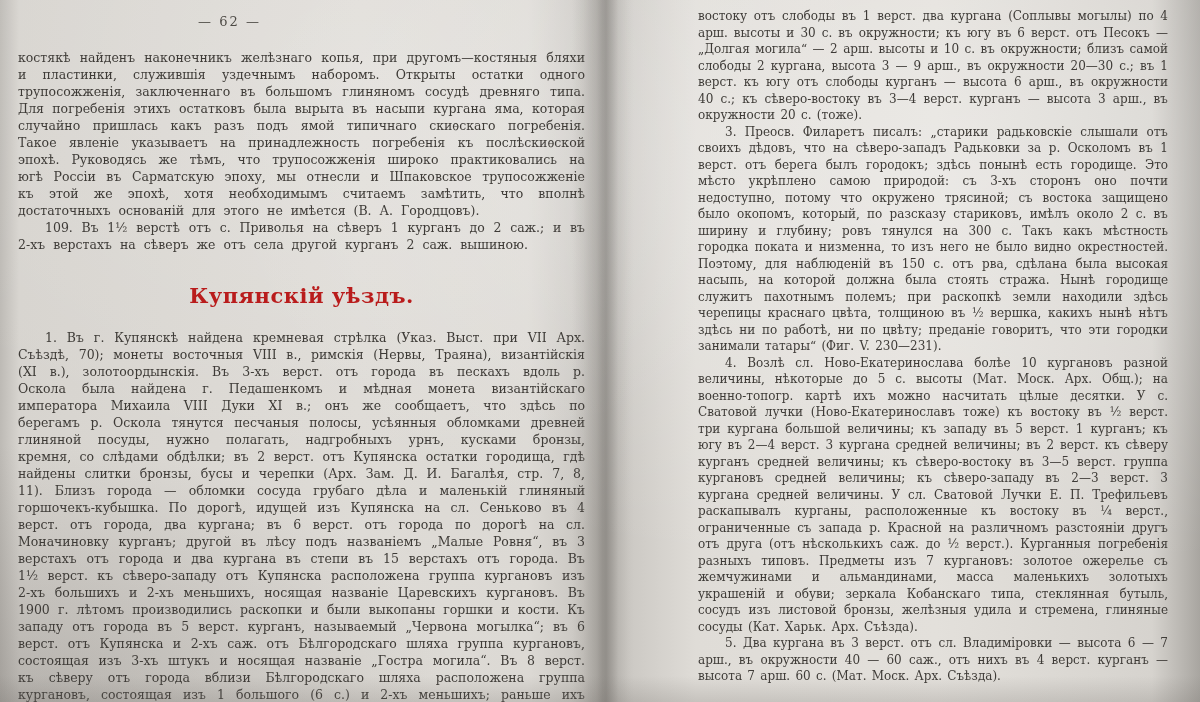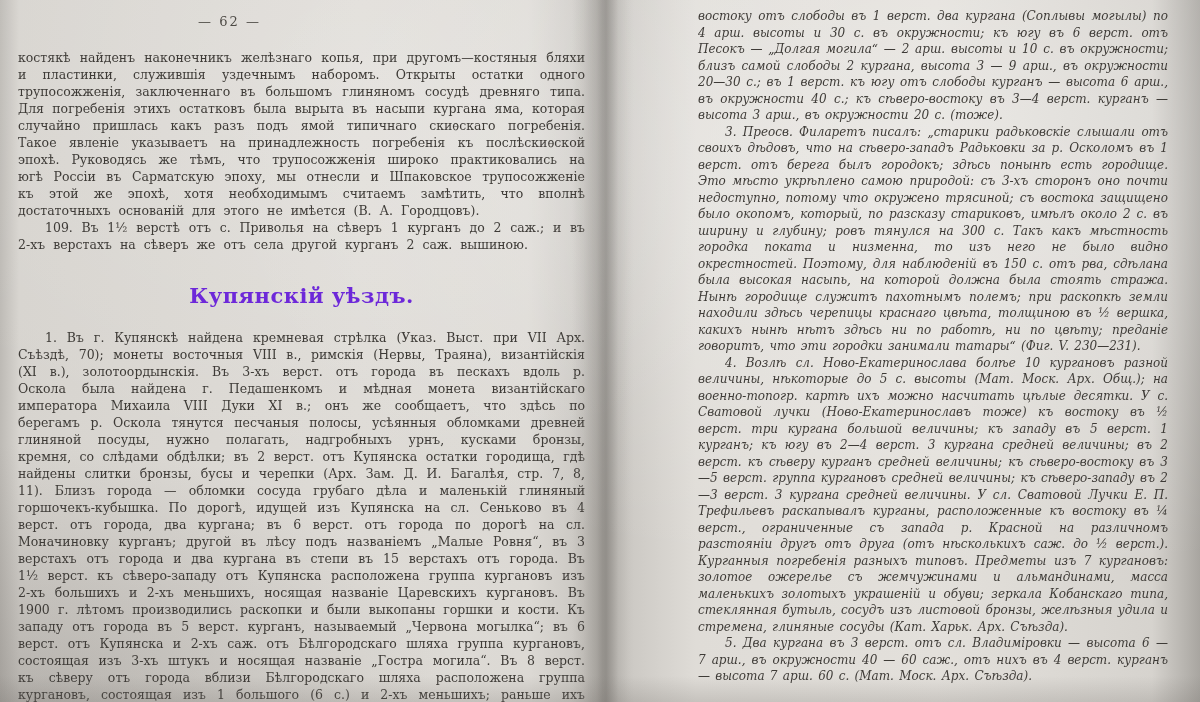--- a/index.html
+++ b/index.html
@@ -42,28 +42,28 @@
   .page-left .page-num  { transform: translateX(-72px); }
   .page-right .page-num { transform: translateX(-32px); }
   p.para {
     margin: 0;
     text-align: justify;
   }
   .page-left p.para {
     font-size: 12.5px; line-height: 17px; word-spacing: 4px;
   }
   .page-right p.para {
-    font-size: 12px; line-height: 16.5px; word-spacing: 1.5px; font-style: italic;
+    font-size: 12px; line-height: 16.5px; word-spacing: 1.5px;
   }
   p.indent { text-indent: 27px; }
   .section-heading {
     text-align: center;
     font-size: 21px; font-weight: bold;
     letter-spacing: 0.5px;
-    color: #6d28d9;
+    color: #b91c1c;
     margin: 30px 0 21px 0;
   }
 </style>
 </head>
 <body>
 
 <div class="page page-left">
   <div class="page-num">— 62 —</div>
   <p class="para">костякѣ найденъ наконечникъ желѣзнаго копья, при другомъ—костяныя бляхи и пластинки, служившія уздечнымъ наборомъ. Открыты остатки одного трупосожженія, заключеннаго въ большомъ глиняномъ сосудѣ древняго типа. Для погребенія этихъ остатковъ была вырыта въ насыпи кургана яма, которая случайно пришлась какъ разъ подъ ямой типичнаго скиѳскаго погребенія. Такое явленіе указываетъ на принадлежность погребенія къ послѣскиѳской эпохѣ. Руководясь же тѣмъ, что трупосожженія широко практиковались на югѣ Россіи въ Сарматскую эпоху, мы отнесли и Шпаковское трупосожженіе къ этой же эпохѣ, хотя необходимымъ считаемъ замѣтить, что вполнѣ достаточныхъ основаній для этого не имѣется (В. А. Городцовъ).</p>
   <p class="para indent">109. Въ 1½ верстѣ отъ с. Приволья на сѣверъ 1 курганъ до 2 саж.; и въ 2-хъ верстахъ на сѣверъ же отъ села другой курганъ 2 саж. вышиною.</p>

